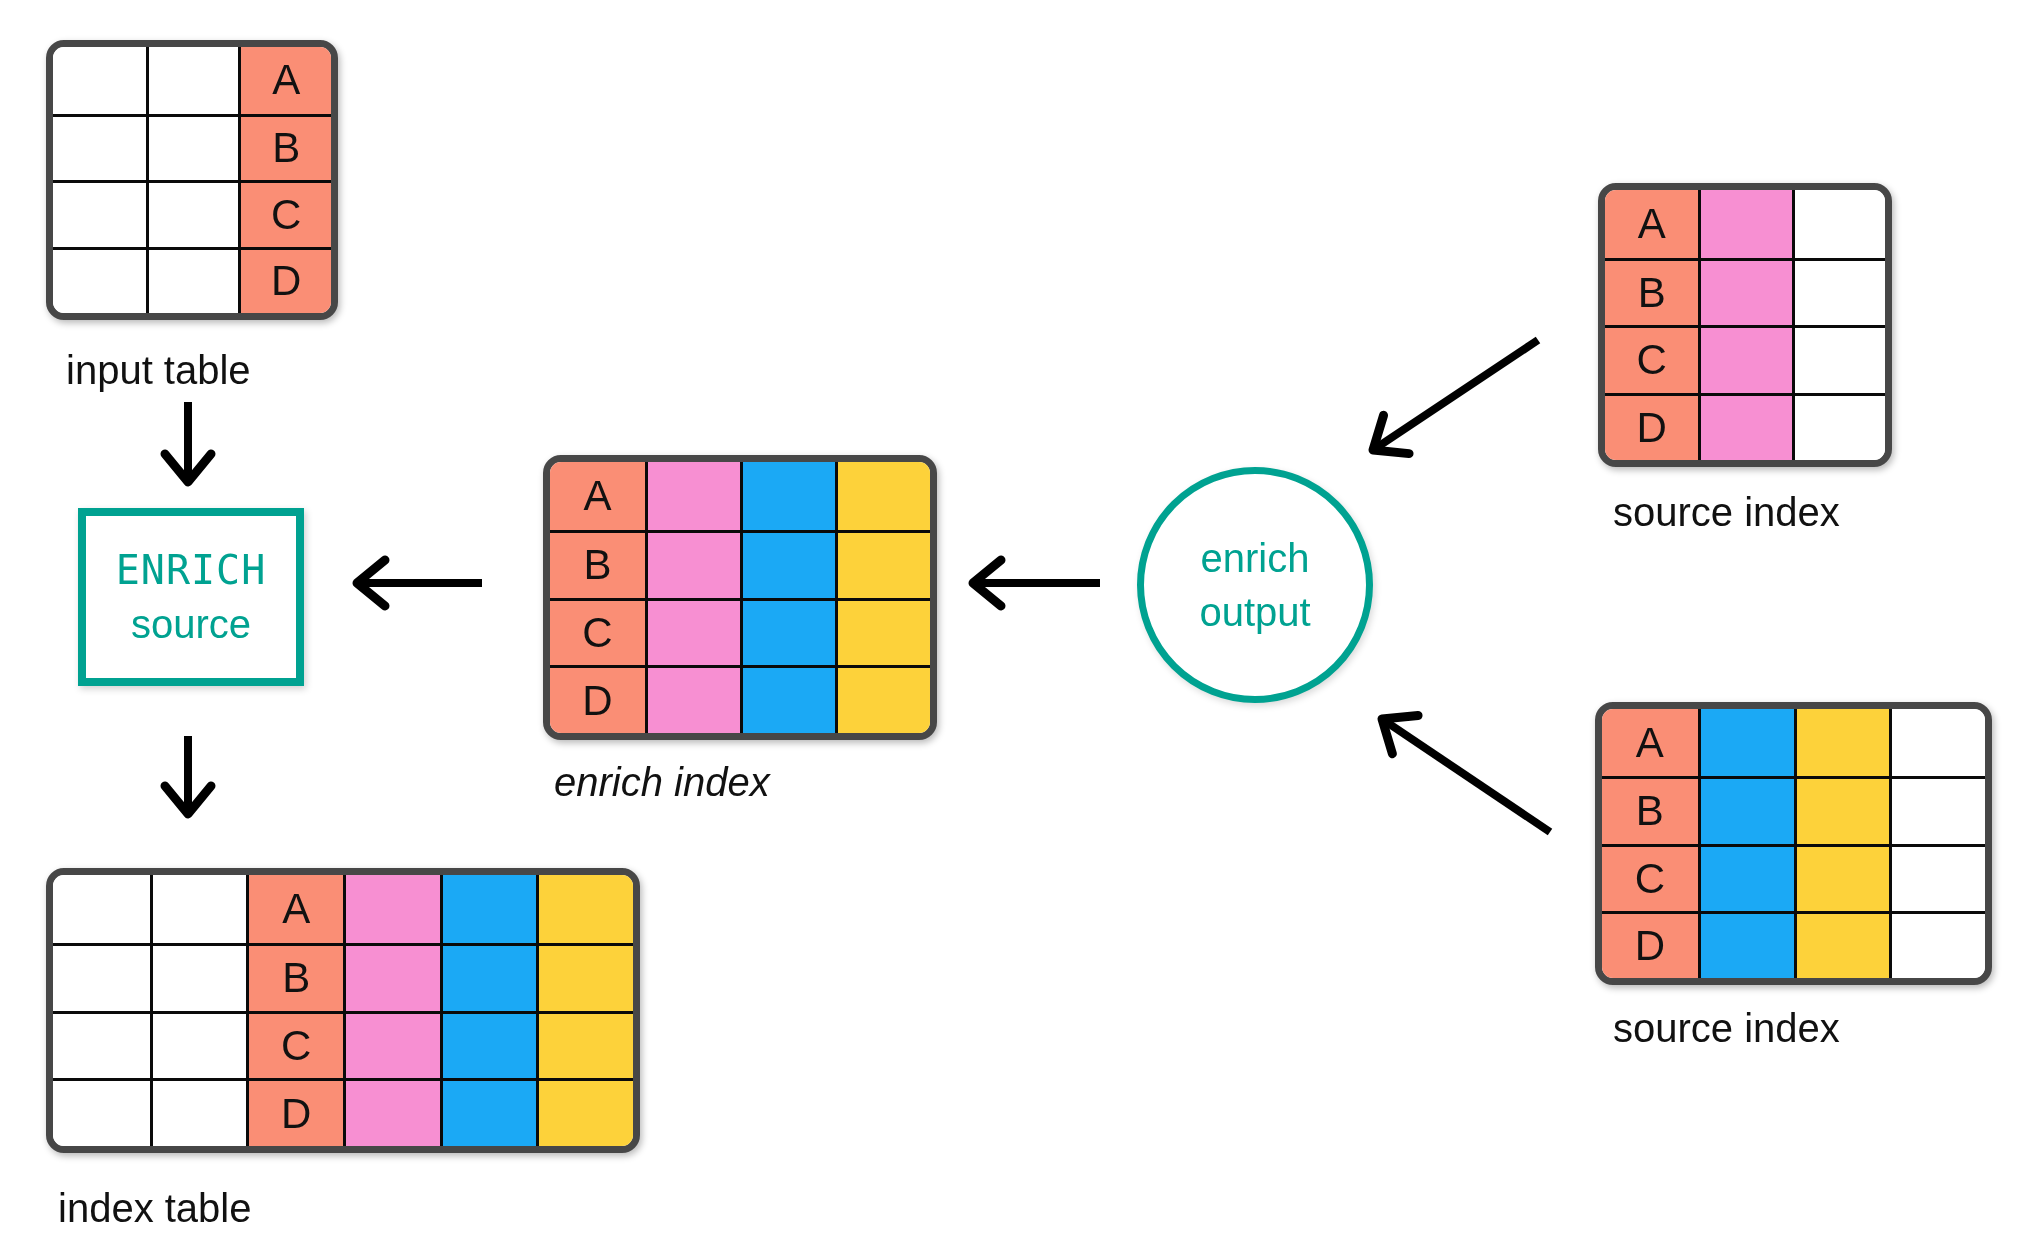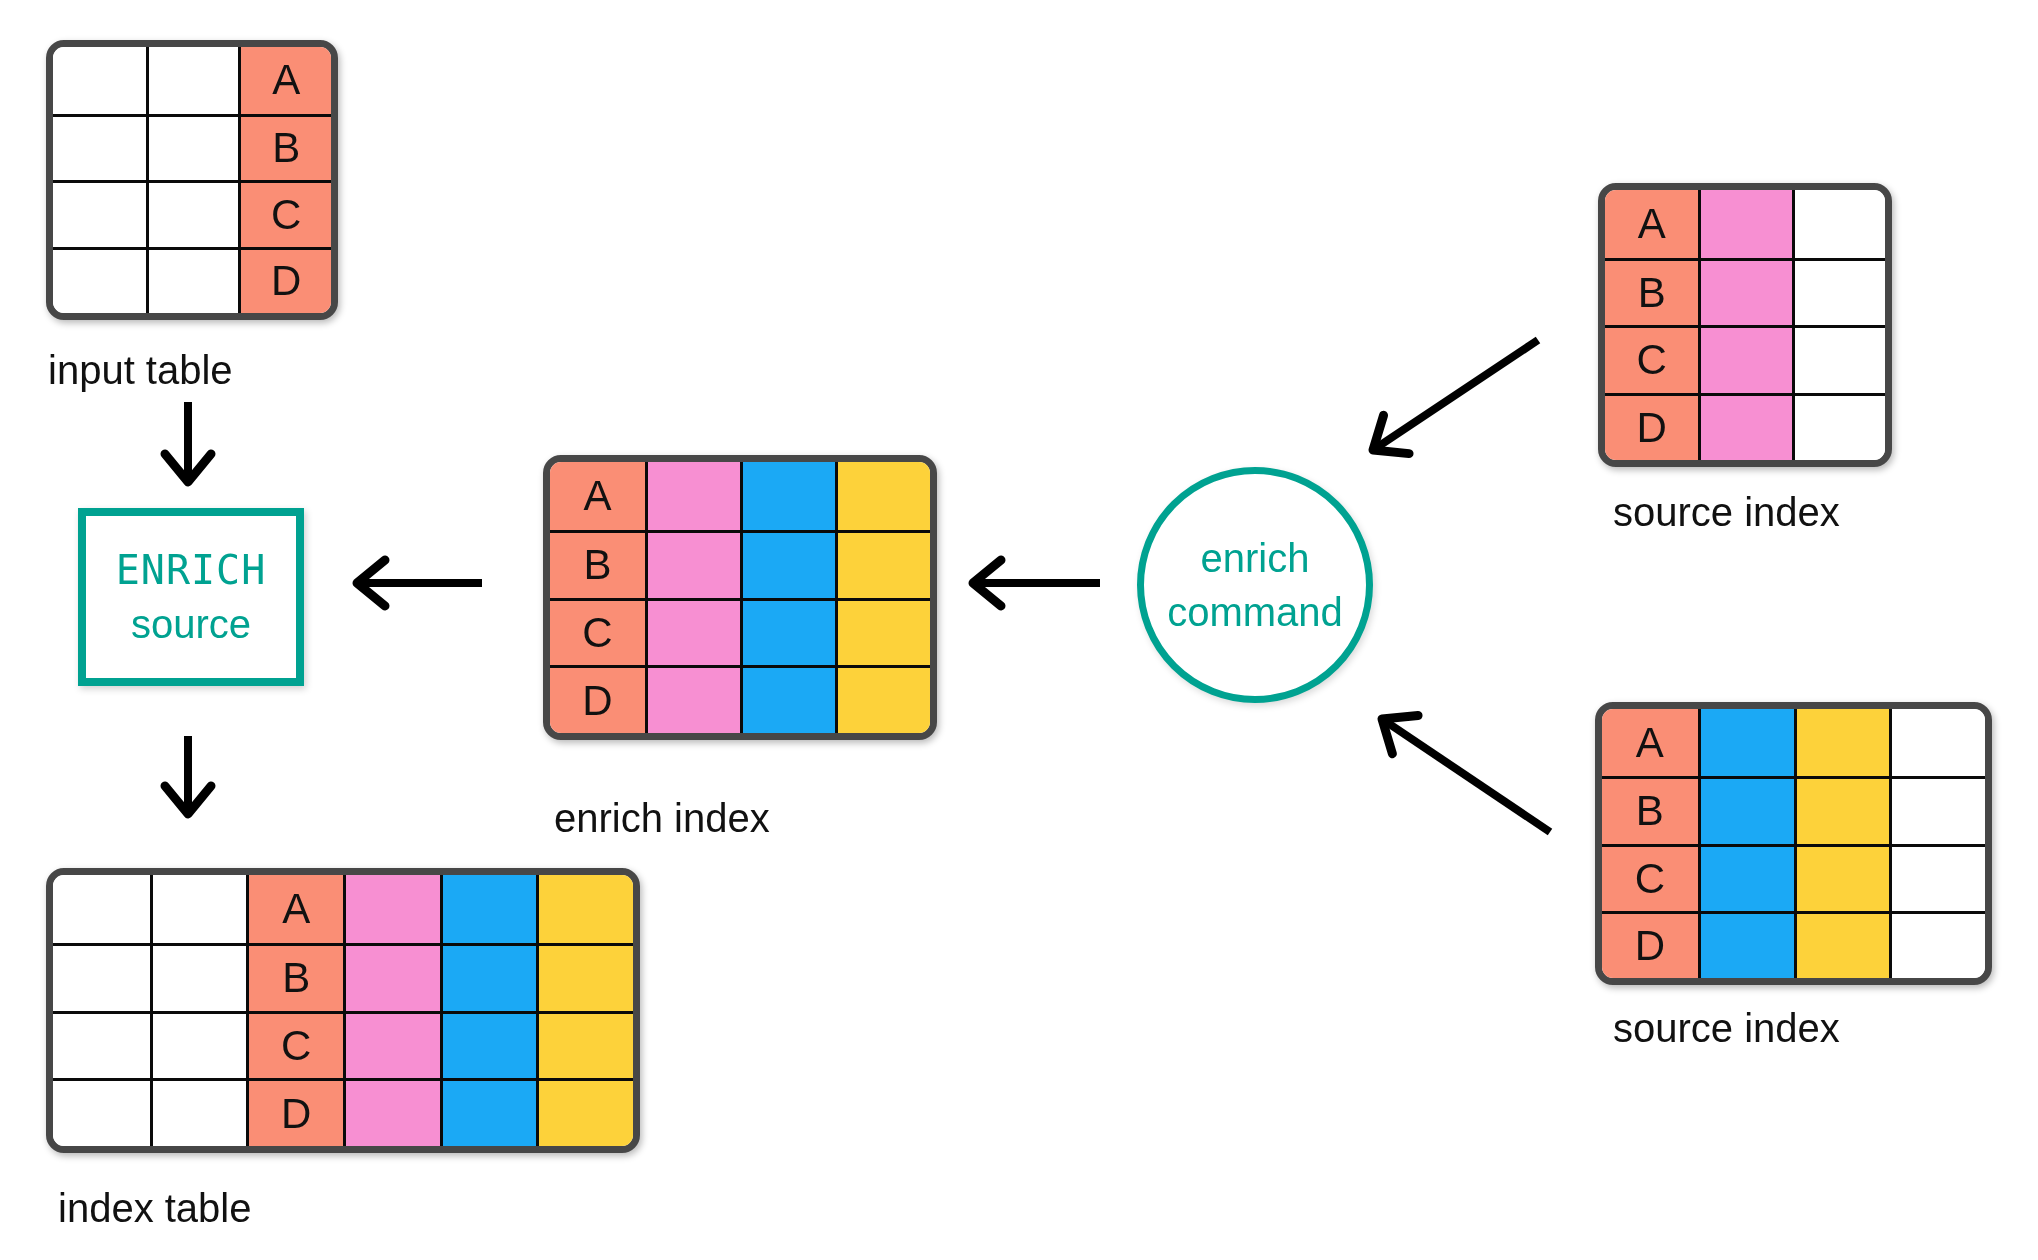--- a/index.html
+++ b/index.html
@@ -136,21 +136,21 @@
       <div class="cell" style="background: rgb(255, 255, 255); border-top: 3px solid rgb(10, 10, 10);"></div>
       <div class="cell" style="background: rgb(255, 255, 255); border-top: 3px solid rgb(10, 10, 10); border-left: 3px solid rgb(10, 10, 10);"></div>
       <div class="cell" style="background: rgb(250, 142, 117); border-top: 3px solid rgb(10, 10, 10); border-left: 3px solid rgb(10, 10, 10);">B</div>
       <div class="cell" style="background: rgb(255, 255, 255); border-top: 3px solid rgb(10, 10, 10);"></div>
       <div class="cell" style="background: rgb(255, 255, 255); border-top: 3px solid rgb(10, 10, 10); border-left: 3px solid rgb(10, 10, 10);"></div>
       <div class="cell" style="background: rgb(250, 142, 117); border-top: 3px solid rgb(10, 10, 10); border-left: 3px solid rgb(10, 10, 10);">C</div>
       <div class="cell" style="background: rgb(255, 255, 255); border-top: 3px solid rgb(10, 10, 10);"></div>
       <div class="cell" style="background: rgb(255, 255, 255); border-top: 3px solid rgb(10, 10, 10); border-left: 3px solid rgb(10, 10, 10);"></div>
       <div class="cell" style="background: rgb(250, 142, 117); border-top: 3px solid rgb(10, 10, 10); border-left: 3px solid rgb(10, 10, 10);">D</div>
     </div>
-  <div class="dlabel" style="left:48px; top:348px;">input table</div>
+  <div class="dlabel" style="left:66px; top:348px;">input table</div>
 
   <div class="command-box" style="left:78px; top:508px; width:226px; height:178px;">
     <div class="cmd-line mono">ENRICH</div>
     <div class="cmd-line">source</div>
   </div>
 
   <div class="dtable" style="left: 46px; top: 868px; width: 594px; height: 285px; grid-template-columns: repeat(6, 1fr); grid-template-rows: repeat(4, 1fr);">
       <div class="cell" style="background: rgb(255, 255, 255);"></div>
       <div class="cell" style="background: rgb(255, 255, 255); border-left: 3px solid rgb(10, 10, 10);"></div>
       <div class="cell" style="background: rgb(250, 142, 117); border-left: 3px solid rgb(10, 10, 10);">A</div>
@@ -189,25 +189,25 @@
       <div class="cell" style="background: rgb(253, 210, 58); border-top: 3px solid rgb(10, 10, 10); border-left: 3px solid rgb(10, 10, 10);"></div>
       <div class="cell" style="background: rgb(250, 142, 117); border-top: 3px solid rgb(10, 10, 10);">C</div>
       <div class="cell" style="background: rgb(247, 143, 210); border-top: 3px solid rgb(10, 10, 10); border-left: 3px solid rgb(10, 10, 10);"></div>
       <div class="cell" style="background: rgb(27, 169, 245); border-top: 3px solid rgb(10, 10, 10); border-left: 3px solid rgb(10, 10, 10);"></div>
       <div class="cell" style="background: rgb(253, 210, 58); border-top: 3px solid rgb(10, 10, 10); border-left: 3px solid rgb(10, 10, 10);"></div>
       <div class="cell" style="background: rgb(250, 142, 117); border-top: 3px solid rgb(10, 10, 10);">D</div>
       <div class="cell" style="background: rgb(247, 143, 210); border-top: 3px solid rgb(10, 10, 10); border-left: 3px solid rgb(10, 10, 10);"></div>
       <div class="cell" style="background: rgb(27, 169, 245); border-top: 3px solid rgb(10, 10, 10); border-left: 3px solid rgb(10, 10, 10);"></div>
       <div class="cell" style="background: rgb(253, 210, 58); border-top: 3px solid rgb(10, 10, 10); border-left: 3px solid rgb(10, 10, 10);"></div>
     </div>
-  <div class="dlabel" style="left:554px; top:796px;">enrich index</div>
+  <div class="dlabel" style="left:554px; top:760px;font-style:italic;">enrich index</div>
 
   <div class="policy-circle" style="left:1137px; top:467px; width:236px; height:236px;">
     <div class="policy-line">enrich</div>
-    <div class="policy-line">command</div>
+    <div class="policy-line">output</div>
   </div>
 
   <div class="dtable" style="left: 1598px; top: 183px; width: 294px; height: 284px; grid-template-columns: repeat(3, 1fr); grid-template-rows: repeat(4, 1fr);">
       <div class="cell" style="background: rgb(250, 142, 117);">A</div>
       <div class="cell" style="background: rgb(247, 143, 210); border-left: 3px solid rgb(10, 10, 10);"></div>
       <div class="cell" style="background: rgb(255, 255, 255); border-left: 3px solid rgb(10, 10, 10);"></div>
       <div class="cell" style="background: rgb(250, 142, 117); border-top: 3px solid rgb(10, 10, 10);">B</div>
       <div class="cell" style="background: rgb(247, 143, 210); border-top: 3px solid rgb(10, 10, 10); border-left: 3px solid rgb(10, 10, 10);"></div>
       <div class="cell" style="background: rgb(255, 255, 255); border-top: 3px solid rgb(10, 10, 10); border-left: 3px solid rgb(10, 10, 10);"></div>
       <div class="cell" style="background: rgb(250, 142, 117); border-top: 3px solid rgb(10, 10, 10);">C</div>

